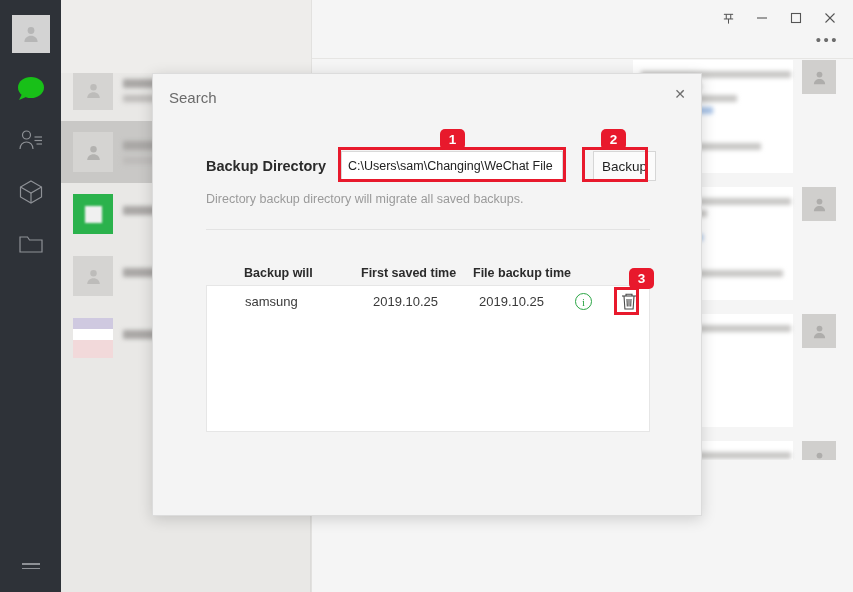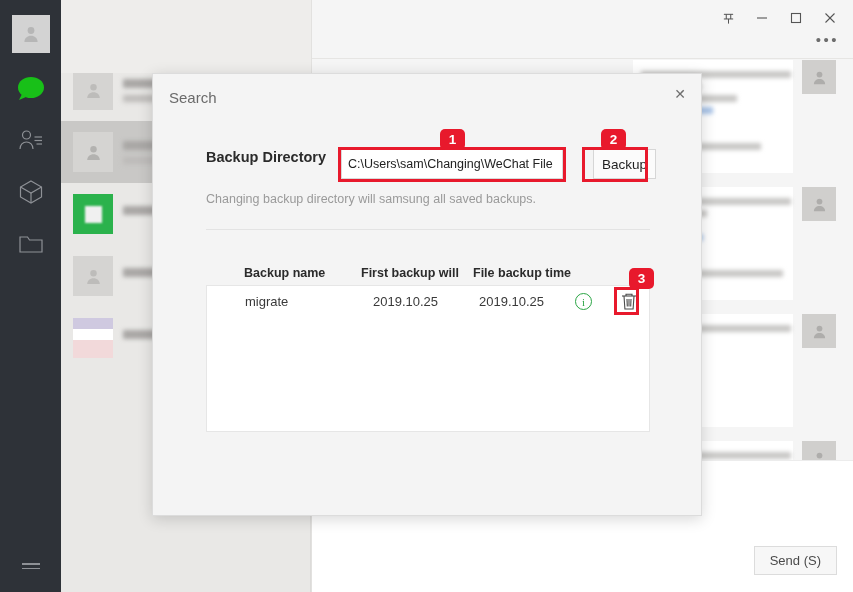--- a/index.html
+++ b/index.html
@@ -168,21 +168,21 @@
   }
   .dlg-close {
     position: absolute; right: 10px; top: 9px;
     width: 22px; height: 22px;
     display: flex; align-items: center; justify-content: center;
     color: #6e6e6e; font-size: 14px; cursor: pointer;
   }
   .dir-row {
     position: absolute; left: 0; top: 75px;
     width: 100%; height: 34px;
-    display: flex; 
+    display: flex; align-items: center;
   }
   .dir-label {
     margin-left: 53px; width: 135px;
     font-size: 14.5px; color: #2b2b2b; font-weight: 600;
   }
   .dir-input {
     width: 222px; height: 30px;
     background: #ffffff; border: 1px solid #d9d9d9;
     display: flex; align-items: center;
     padding: 0 6px; overflow: hidden; white-space: nowrap;
@@ -475,50 +475,47 @@
         </div>
         <div class="msg-avatar">
           <svg width="17" height="17" viewBox="0 0 20 20">
             <circle cx="10" cy="6.5" r="3.4" fill="#aeadab"></circle>
             <path d="M3.4 18c0-3.8 2.9-6.2 6.6-6.2s6.6 2.4 6.6 6.2z" fill="#aeadab"></path>
           </svg>
         </div>
       </div>
     </div>
 
-    <div class="composer">
-      <div class="sendbtn">Send (S)</div>
-    </div>
   </div>
 
   <div class="ghost-head"></div>
 
   <div class="dialog">
     <div class="dlg-title">Search</div>
     <div class="dlg-close">✕</div>
 
     <div class="dir-row">
       <div class="dir-label">Backup Directory</div>
       <div class="dir-input">C:\Users\sam\Changing\WeChat File</div>
       <div class="change-btn">Backup</div>
     </div>
 
-    <div class="hint">Changing backup directory will samsung all saved backups.</div>
+    <div class="hint">Directory backup directory will migrate all saved backups.</div>
     <div class="divider"></div>
 
     <div class="thead">
-      <span class="th c0">Backup name</span>
-      <span class="th c1">First backup will</span>
+      <span class="th c0">Backup will</span>
+      <span class="th c1">First saved time</span>
       <span class="th c2">File backup time</span>
     </div>
   </div>
 
   <div class="tbody">
     <div class="trow">
-      <span class="td c0">migrate</span>
+      <span class="td c0">samsung</span>
       <span class="td c1">2019.10.25</span>
       <span class="td c2">2019.10.25</span>
       <span class="info-ico">i</span>
       <span class="trash-ico">
         <svg width="18" height="19" viewBox="0 0 18 19" fill="none" stroke="#4a4a4a" stroke-width="1.1">
           <line x1="2" y1="4" x2="16" y2="4"></line>
           <path d="M6 4 V2.2 H12 V4"></path>
           <path d="M4 4 L4.9 17 H13.1 L14 4"></path>
           <line x1="7" y1="7" x2="7.3" y2="14.5"></line>
           <line x1="9" y1="7" x2="9" y2="14.5"></line>

